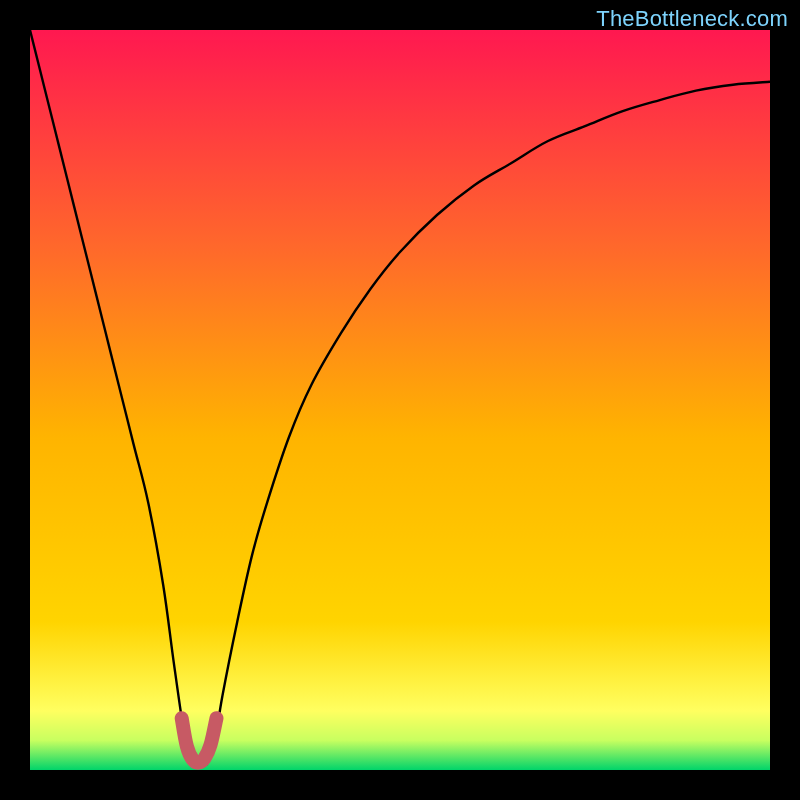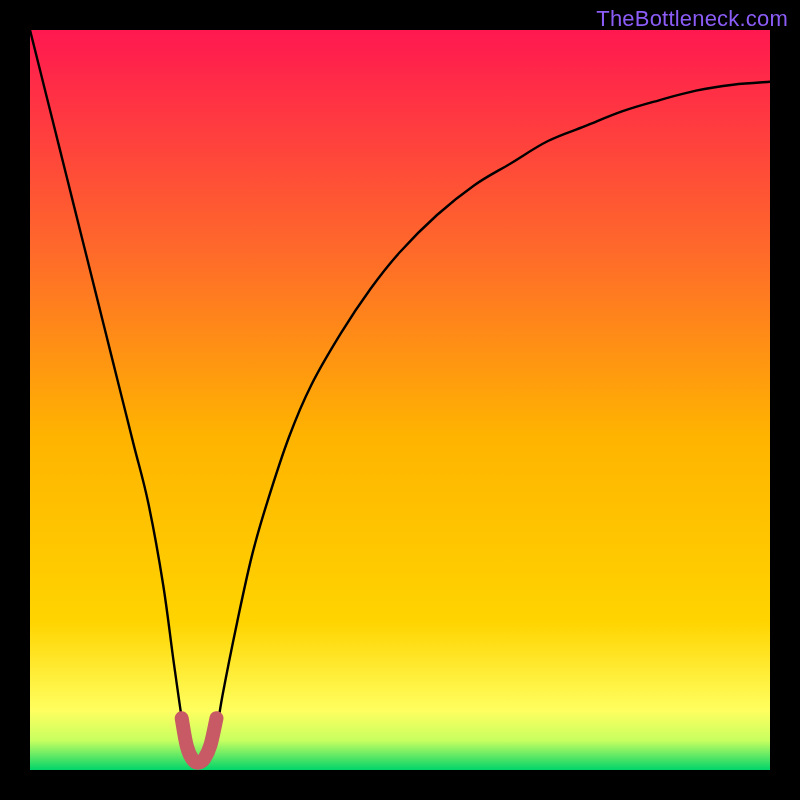--- a/index.html
+++ b/index.html
@@ -21,21 +21,21 @@
     left: 30px;
     top: 30px;
     width: 740px;
     height: 740px;
   }
   svg { display: block; }
   .watermark {
     position: absolute;
     top: 6px;
     right: 12px;
-    color: #8b5cf6;
+    color: #7dd3fc;
     font-size: 22px;
     font-weight: 500;
     letter-spacing: .2px;
   }
 </style>
 </head>
 <body>
 
 <div class="outer">
   <div class="watermark">TheBottleneck.com</div>

